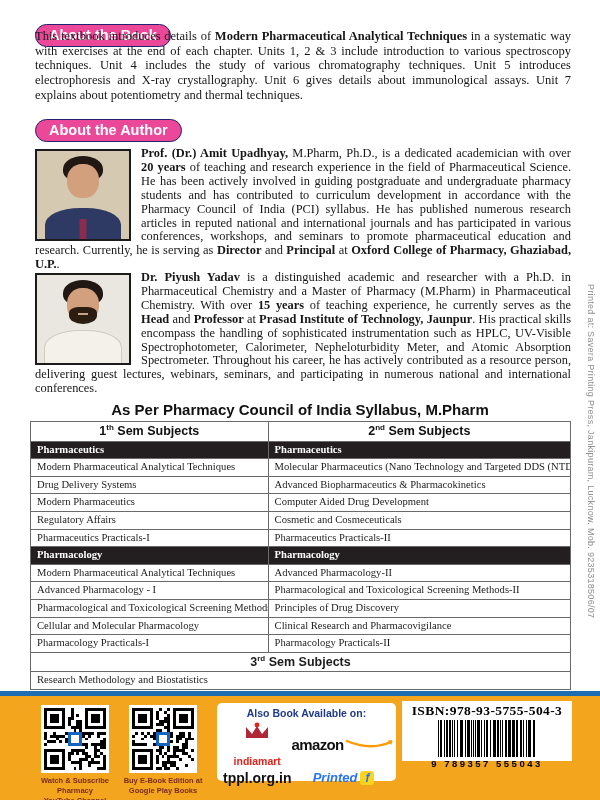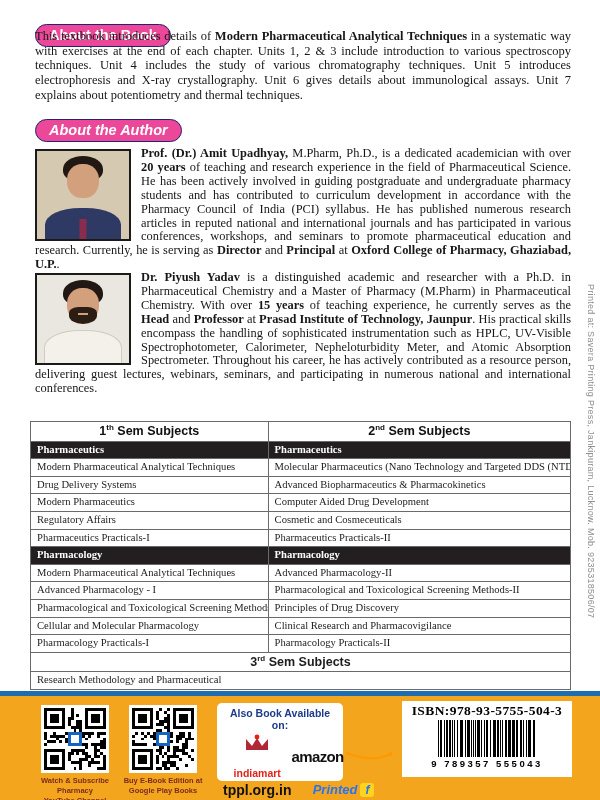--- a/index.html
+++ b/index.html
@@ -4,21 +4,21 @@
 <style>
   html,body{margin:0;padding:0;background:#666;}
   .page{position:relative;width:600px;height:800px;background:#ffffff;overflow:hidden;
         font-family:"Liberation Serif",serif;color:#1c1c1c;margin:0 auto;}
 
   
   .badge{position:absolute;left:35px;background:#ec4899;color:#fff;
          font-family:"Liberation Sans",sans-serif;font-weight:bold;font-size:14.5px;
          padding:2px 13px 3px;border-radius:12px;border:1px solid #24226e;}
   #badge-book{top:24px;}
-  #badge-author{top:119px;font-style:italic;}
+  #badge-author{top:119px;}
 
   
   .para{position:absolute;left:35px;width:536px;text-align:justify;
         font-size:12.5px;line-height:14.7px;color:#171717;}
   #book-para{top:29px;}
   .author-block{position:absolute;left:35px;width:536px;text-align:justify;
         font-size:12.4px;line-height:13.9px;color:#171717;}
   #author1{top:147px;}
   #author2{top:271px;}
 
@@ -59,36 +59,36 @@
   
   .blue-line{position:absolute;top:691px;left:0;width:600px;height:5px;background:#1d6db3;}
   .footer{position:absolute;top:696px;left:0;width:600px;height:104px;background:#f3a51d;}
   .qr-block{position:absolute;text-align:center;}
   #qr1{left:33px;top:9px;width:84px;}
   #qr2{left:121px;top:9px;width:84px;}
   .qr{width:62px;height:62px;background:#fff;padding:3px;margin:0 auto;display:block;}
   .qr svg{display:block;width:62px;height:62px;fill:#000;shape-rendering:crispEdges;}
   .qr-caption{margin-top:3px;font-family:"Liberation Sans",sans-serif;font-weight:bold;
          font-size:7.5px;line-height:1.3;color:#7b2c1e;white-space:pre-line;}
-  .also-box{position:absolute;left:217px;top:7px;width:126px;height:78px;background:#fff;
+  .also-box{position:absolute;left:217px;top:7px;width:179px;height:78px;background:#fff;
          border-radius:5px;padding:4px 6px 2px;box-sizing:border-box;
          font-family:"Liberation Sans",sans-serif;}
   .also-title{color:#1e3a8a;font-weight:bold;font-size:10.5px;text-align:center;}
   .logo-grid{display:grid;grid-template-columns:1fr 1fr;align-items:center;justify-items:center;
          row-gap:3px;margin-top:3px;}
   .im{display:flex;flex-direction:column;align-items:center;line-height:1;}
   .im-name{color:#e2231a;font-weight:bold;font-size:10.5px;margin-top:17px;}
   .amazon{display:flex;flex-direction:row;align-items:center;line-height:1;}
   .amazon-word{font-weight:bold;font-size:15px;letter-spacing:-0.6px;color:#111;}
   .tppl{font-weight:bold;font-size:14px;color:#111;}
   .flipkart{display:flex;align-items:center;gap:3px;}
   .flipkart-word{color:#2874f0;font-weight:bold;font-style:italic;font-size:13px;}
   .f-box{width:14px;height:14px;background:#ffd41f;border-radius:3px;color:#2874f0;
          font-weight:bold;font-style:italic;font-size:12px;line-height:14px;text-align:center;}
-  .isbn-box{position:absolute;left:402px;top:5px;width:170px;height:76px;background:#fff;
+  .isbn-box{position:absolute;left:402px;top:5px;width:170px;height:60px;background:#fff;
          padding:2px 6px;box-sizing:border-box;text-align:center;}
   .isbn-text{font-weight:bold;font-size:13.5px;letter-spacing:0.4px;color:#000;
          font-family:"Liberation Serif",serif;}
   .bars{height:37px;margin:1px 2px 0;display:flex;align-items:stretch;justify-content:center;}
   .bars span{display:inline-block;background:#000;height:100%;}
   .barcode-digits{font-family:"Liberation Sans",sans-serif;font-weight:bold;font-size:9.5px;
          letter-spacing:2.5px;color:#000;margin-top:1px;}
 
   
   .side-text{position:absolute;top:284px;right:4px;writing-mode:vertical-rl;
@@ -119,20 +119,21 @@
     <div class="photo photo2">
       <span class="hair"></span>
       <span class="face"></span>
       <span class="beard"></span>
       <span class="mouth"></span>
       <span class="torso"></span>
     </div>
     <span><b>Dr. Piyush Yadav</b><span> is a distinguished academic and researcher with a Ph.D. in Pharmaceutical Chemistry and a Master of Pharmacy (M.Pharm) in Pharmaceutical Chemistry. With over </span><b>15 years</b><span> of teaching experience, he currently serves as the </span><b>Head</b><span> and </span><b>Professor</b><span> at </span><b>Prasad Institute of Technology, Jaunpur</b><span>. His practical skills encompass the handling of sophisticated instrumentation such as HPLC, UV-Visible Spectrophotometer, Calorimeter, Nepheloturbidity Meter, and Atomic Absorption Spectrometer. Throughout his career, he has actively contributed as a resource person, delivering guest lectures, webinars, seminars, and participating in numerous national and international conferences.</span></span>
   </div>
 
+  <div class="table-title">As Per Pharmacy Council of India Syllabus, M.Pharm</div>
   <table class="syllabus">
     <colgroup>
         <col style="width:44%">
         <col style="width:56%">
       </colgroup>
     <thead>
       <tr>
         <th><span>1</span><sup>th</sup><span> Sem Subjects</span></th>
         <th><span>2</span><sup>nd</sup><span> Sem Subjects</span></th>
       </tr>
@@ -183,21 +184,21 @@
           <td>Clinical Research and Pharmacovigilance</td>
         </tr>
         <tr class="item">
           <td>Pharmacology Practicals-I</td>
           <td>Pharmacology Practicals-II</td>
         </tr>
         <tr>
           <td colspan="2" class="span-head"><span>3</span><sup>rd</sup><span> Sem Subjects</span></td>
         </tr>
         <tr>
-          <td colspan="2">Research Methodology and Pharmaceutical</td>
+          <td colspan="2">Research Methodology and Biostatistics</td>
         </tr>
       </tbody>
   </table>
 
   <div class="blue-line"></div>
   <div class="footer">
 
     <div class="qr-block" id="qr1">
       <span class="qr">
         <svg viewBox="0 0 21 21" class="qr-svg">

